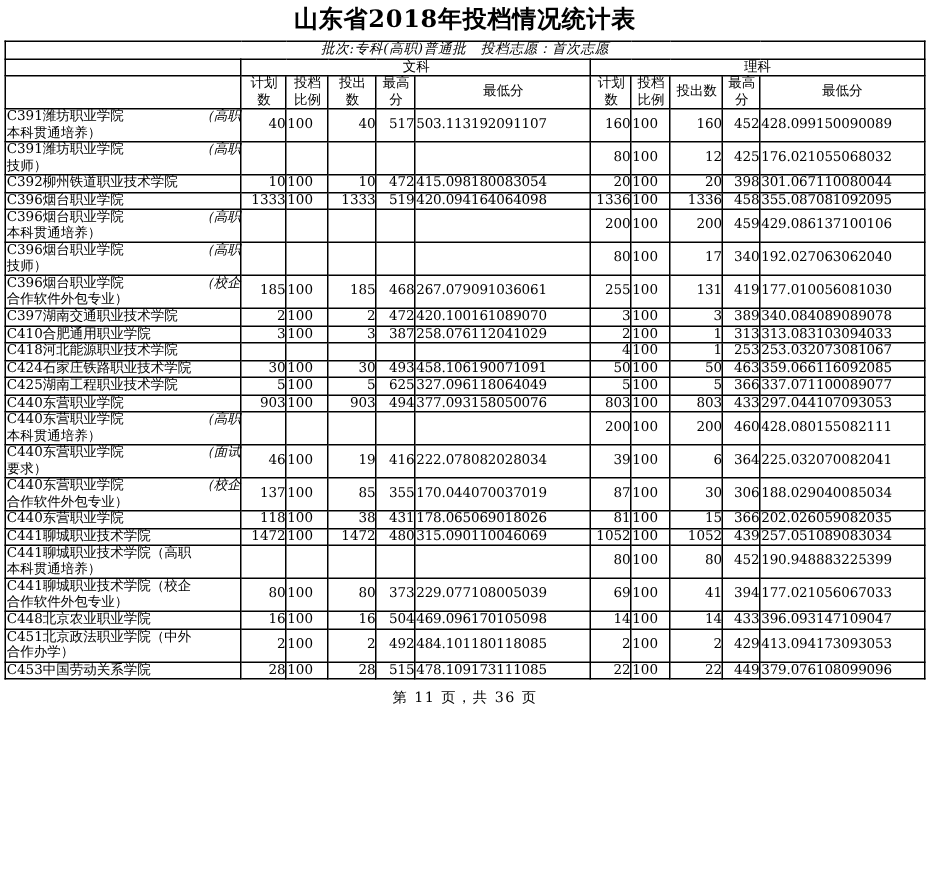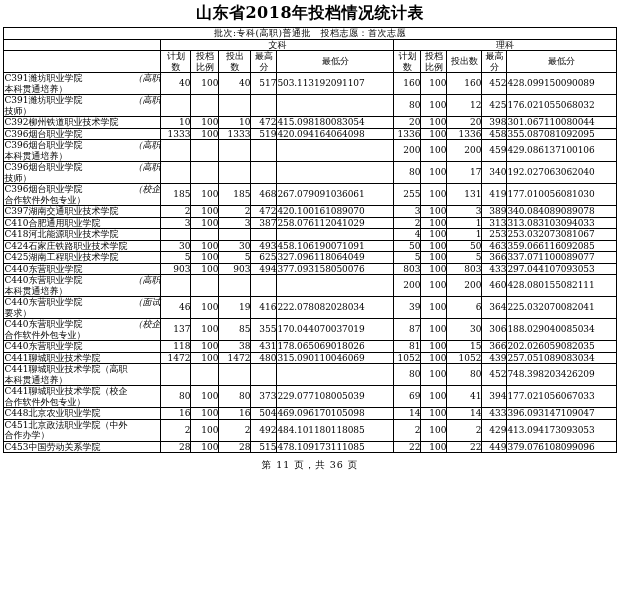--- a/index.html
+++ b/index.html
@@ -45,20 +45,21 @@
     font-size: 9px;
     line-height: 10.5px;
   }
   .batch-row td {
     text-align: center;
     font-size: 13px;
     font-weight: bold;
     line-height: 15px;
     padding: 3px 0 4px 0;
     letter-spacing: 0.5px;
+    font-style: italic;
   }
   .grp-row td {
     text-align: center;
     font-size: 10px;
     padding: 2px 0 2px 0;
     line-height: 12px;
   }
   .sub-row td {
     text-align: center;
     font-size: 9px;
@@ -74,21 +75,21 @@
     font-size: 9.5px;
     line-height: 11px;
     white-space: normal;
   }
   td.num {
     text-align: right;
     padding-right: 1px;
     font-size: 9.5px;
   }
   td.ctr {
-    text-align: right;
+    text-align: left;
     font-size: 9.5px;
     margin-left: 32px;
   }
   td.score {
     text-align: left;
     padding-left: 1px;
     font-size: 9.5px;
     letter-spacing: -0.1px;
   }
   .name-inner {
@@ -485,21 +486,21 @@
           </td>
           <td class="num"></td>
           <td class="ctr"></td>
           <td class="num"></td>
           <td class="num"></td>
           <td class="score"></td>
           <td class="num">80</td>
           <td class="ctr">100</td>
           <td class="num">80</td>
           <td class="num">452</td>
-          <td class="score">748.398203426209</td>
+          <td class="score">190.948883225399</td>
         </tr>
         <tr>
           <td class="name">
             <div class="name-wrap">C441聊城职业技术学院（校企</div>
             <div class="name-wrap">合作软件外包专业）</div>
           </td>
           <td class="num">80</td>
           <td class="ctr">100</td>
           <td class="num">80</td>
           <td class="num">373</td>

